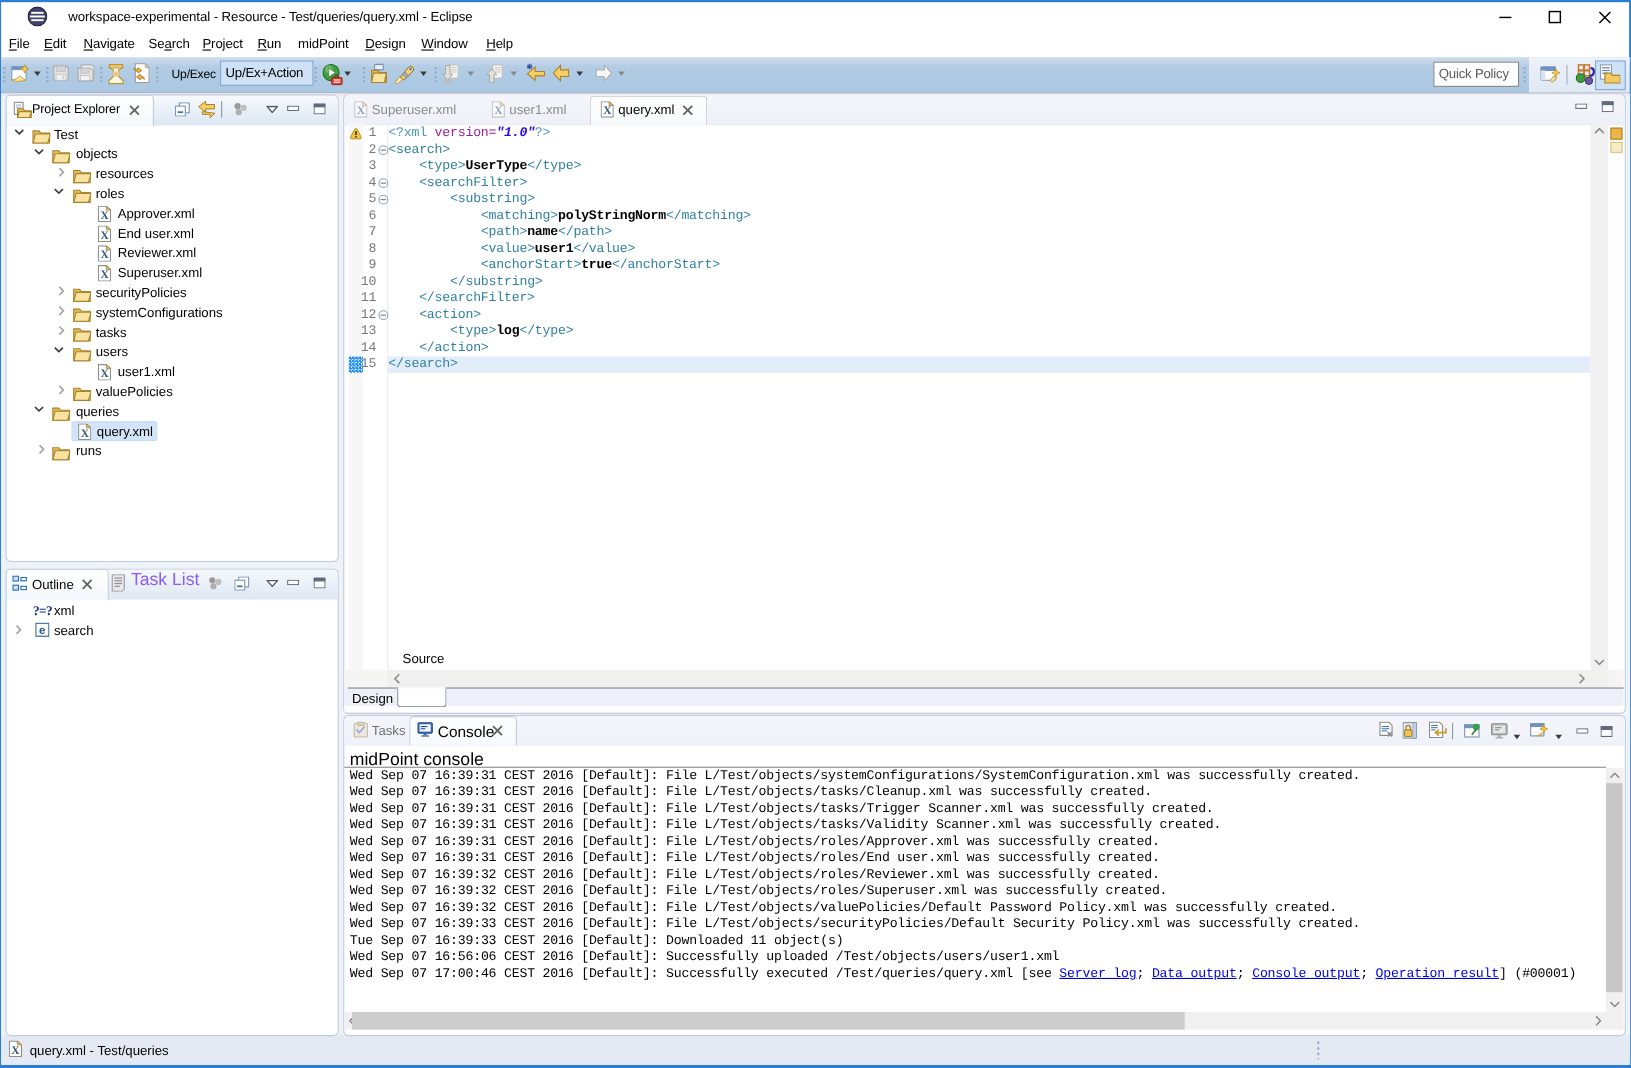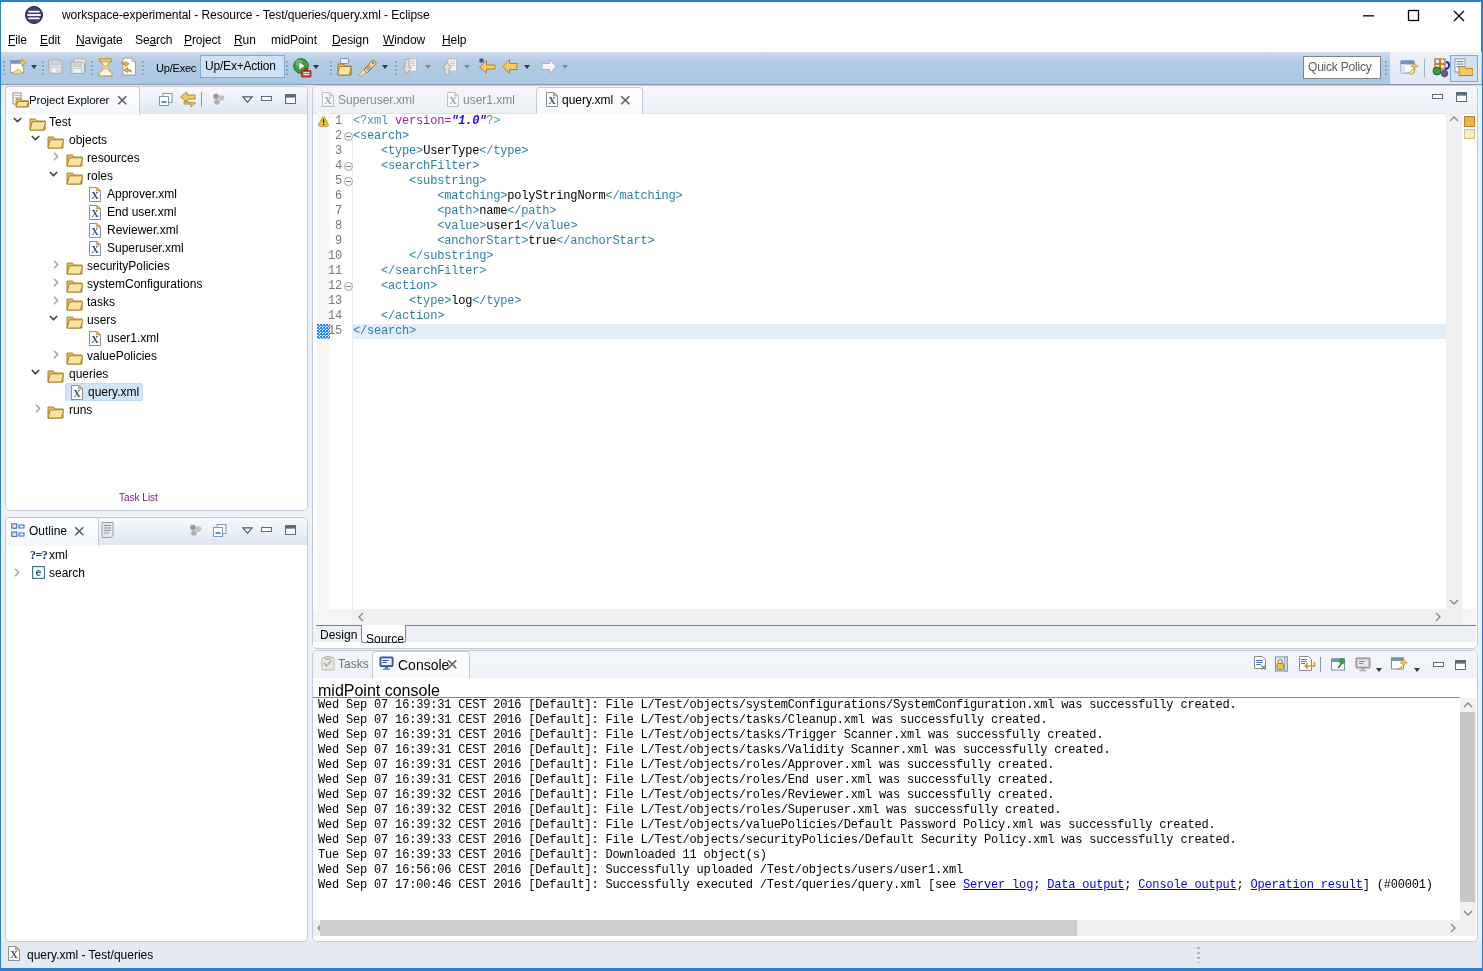--- a/index.html
+++ b/index.html
@@ -25,21 +25,21 @@
 .panel{position:absolute;background:#fff;border:1px solid #c3cbdb;border-radius:5px}
 .phead{position:absolute;left:0;top:0;right:0;height:27px;
  background:linear-gradient(#f6f9fc,#dde7f3);border-radius:4px 4px 0 0}
 .trow{position:absolute;height:18px;font-size:12px;white-space:nowrap}
 .sel{position:absolute;background:#d2e5f8;border:1px solid #c4dcf4;border-radius:2px}
 .lnum{position:absolute;width:28px;text-align:right;color:#787878;font-size:12px;line-height:15px;font-family:"Liberation Mono",monospace;letter-spacing:-0.19px}
 .cl{position:absolute;left:353px;height:15px;line-height:15px;font-size:12px;white-space:pre;font-family:"Liberation Mono",monospace;letter-spacing:-0.19px}
 .tag{color:#30809f}.pi{color:#4a97b5}
 .attr{color:#9c219c}
 .aval{color:#2a00ff;font-style:italic;font-weight:bold}
-b{font-weight:normal}
+b{font-weight:bold}
 .fold{position:absolute;width:9px;height:9px;border:1px solid #9aa2b2;border-radius:50%;background:#fff;box-sizing:border-box}
 .fold:after{content:"";position:absolute;left:1px;top:3px;width:5px;height:1px;background:#707888}
 .conline{position:absolute;left:318px;height:15px;line-height:15px;font-size:12px;white-space:pre;font-family:"Liberation Mono",monospace;letter-spacing:-0.19px}
 .clink{color:#0000e0;text-decoration:underline}
 .sbtrack{position:absolute;background:#f0f0f0}
 .chev{position:absolute}
 </style>
 </head>
 <body>
 
@@ -419,21 +419,21 @@
 <svg class="abs" style="left:74px;top:526px" width="11" height="11" viewBox="0 0 11 11">
     <use href="#tabx"></use>
   </svg>
 <svg class="abs" style="left:101px;top:522px" width="13" height="16" viewBox="0 0 13 16">
  <path d="M1 0.5 h11 v13 l-2 2 h-9z" fill="#e8e8ea" stroke="#9a9aa0"></path>
  <rect x="3" y="3" width="7" height="1" fill="#8a8a92"></rect>
  <rect x="3" y="5.5" width="7" height="1" fill="#8a8a92"></rect>
  <rect x="3" y="8" width="7" height="1" fill="#8a8a92"></rect>
  <rect x="3" y="10.5" width="5" height="1" fill="#8a8a92"></rect>
 </svg>
-<div class="abs" style="left:119px;top:492px;font-size:10px;color:#701a75">Task List</div>
+<div class="abs" style="left:119px;top:519px;font-size:16px;color:#8b5cf6">Task List</div>
 <svg class="abs" style="left:189px;top:524px" width="13" height="12" viewBox="0 0 13 12">
     <use href="#dots3"></use>
   </svg>
 <svg class="abs" style="left:213px;top:524px" width="14" height="13" viewBox="0 0 14 13">
     <use href="#collall"></use>
   </svg>
 <svg class="abs" style="left:242px;top:527px" width="11" height="7" viewBox="0 0 11 7">
     <use href="#viewmenu"></use>
   </svg>
 <svg class="abs" style="left:261px;top:527px" width="11" height="5" viewBox="0 0 11 5">
@@ -545,21 +545,21 @@
 <svg class="abs" style="left:1435px;top:612px" width="6" height="10" viewBox="0 0 6 10">
     <path d="M1 1 L5 5 L1 9" fill="none" stroke="#8a8a8a" stroke-width="1.4"></path>
   </svg>
 
 <div class="abs" style="left:313px;top:626px;width:1163px;height:16px;background:#eef0f8"></div>
 <div class="abs" style="left:313px;top:642px;width:1163px;height:5px;background:#fff"></div>
 <div class="abs" style="left:316px;top:625px;width:46px;height:1px;background:#75808e"></div>
 <div class="abs" style="left:405px;top:625px;width:1071px;height:1px;background:#75808e"></div>
 <div class="abs" style="left:361px;top:626px;width:45px;height:17px;background:#fff;border:1px solid #7e8897;border-top:none;border-radius:0 0 3px 3px;box-sizing:border-box"></div>
 <div class="abs" style="left:320px;top:628px;font-size:12px">Design</div>
-<div class="abs" style="left:366px;top:632px;font-size:12px">Source</div>
+<div class="abs" style="left:366px;top:592px;font-size:12px">Source</div>
 
 <div class="panel" style="left:312px;top:650px;width:1164px;height:290px">
  <div class="phead" style="background:linear-gradient(#f4f6fb,#eef1f8)"></div>
 </div>
 <svg class="abs" style="left:321px;top:656px;opacity:0.55" width="14" height="15" viewBox="0 0 14 15">
  <rect x="1" y="1.5" width="12" height="12.5" rx="1" fill="#e8dfc8" stroke="#9a8a5a"></rect>
  <rect x="4" y="0.5" width="6" height="3" rx="1" fill="#c8b88a" stroke="#9a8a5a"></rect>
  <path d="M3 7 l2.5 3 l5-5.5" fill="none" stroke="#5a7ab0" stroke-width="1.6"></path>
 </svg>
 <div class="abs" style="left:338px;top:657px;font-size:12px;color:#707070">Tasks</div>

